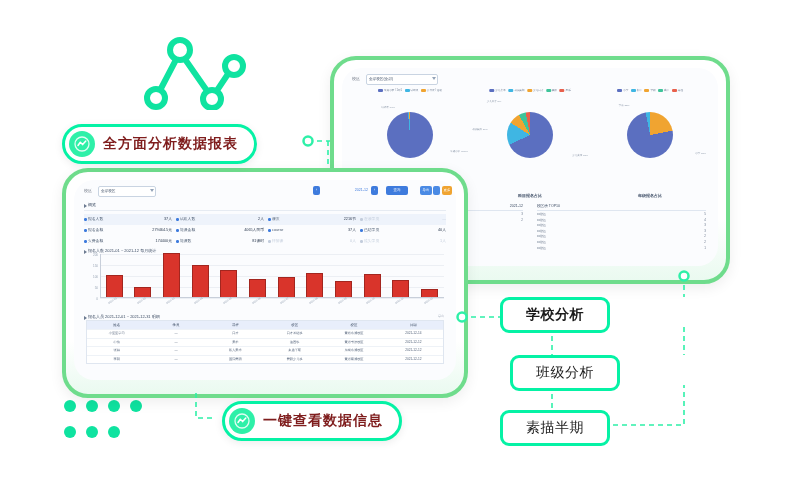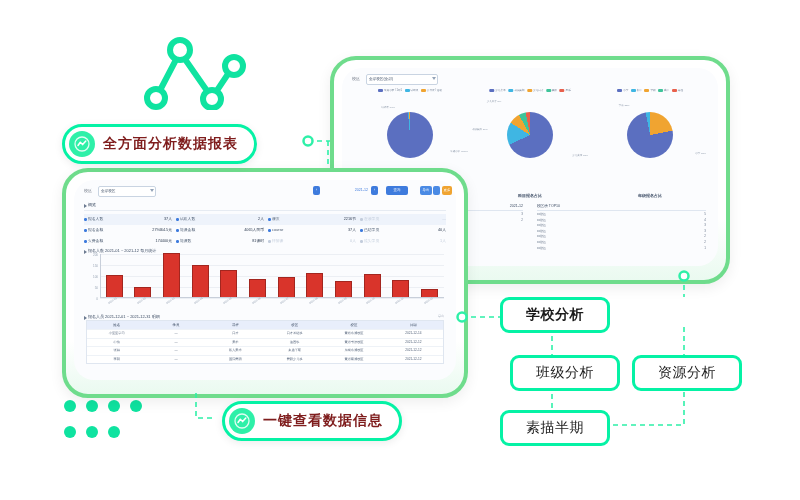--- a/index.html
+++ b/index.html
@@ -544,20 +544,17 @@
     </div>
     <div class="pill-text">一键查看数据信息</div>
   </div>
 
   <div class="abox ab-0">
     <span>学校分析</span>
   </div>
   <div class="abox ab-2">
     <span>班级分析</span>
   </div>
-  <div class="abox ab-3">
-    <span>资源分析</span>
-  </div>
   <div class="abox ab-4">
     <span>素描半期</span>
   </div>
 
 </div>
 
 </body></html>

